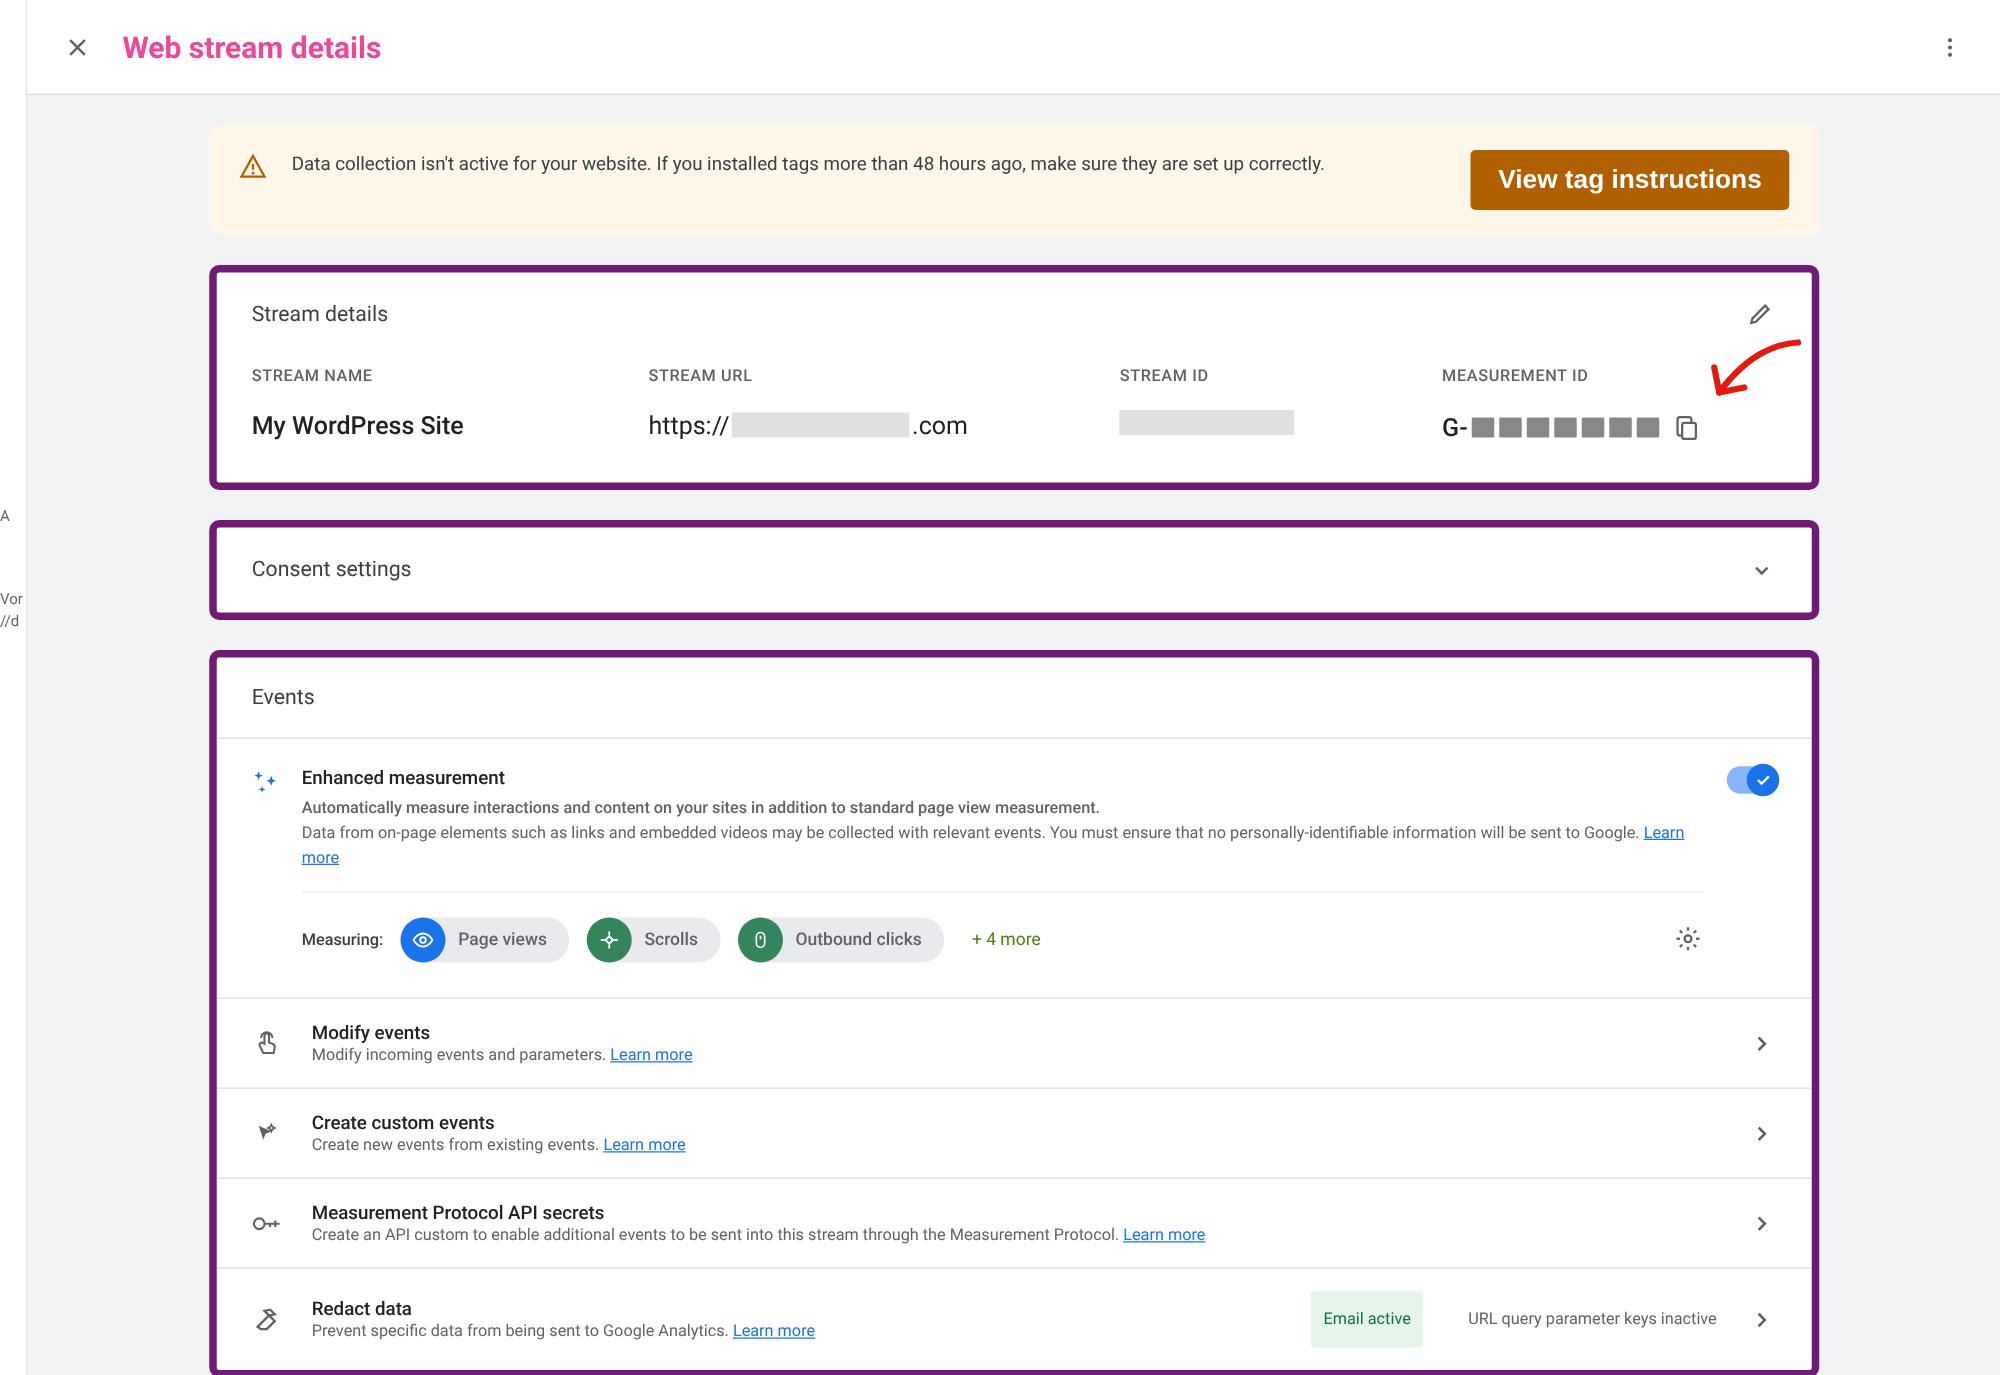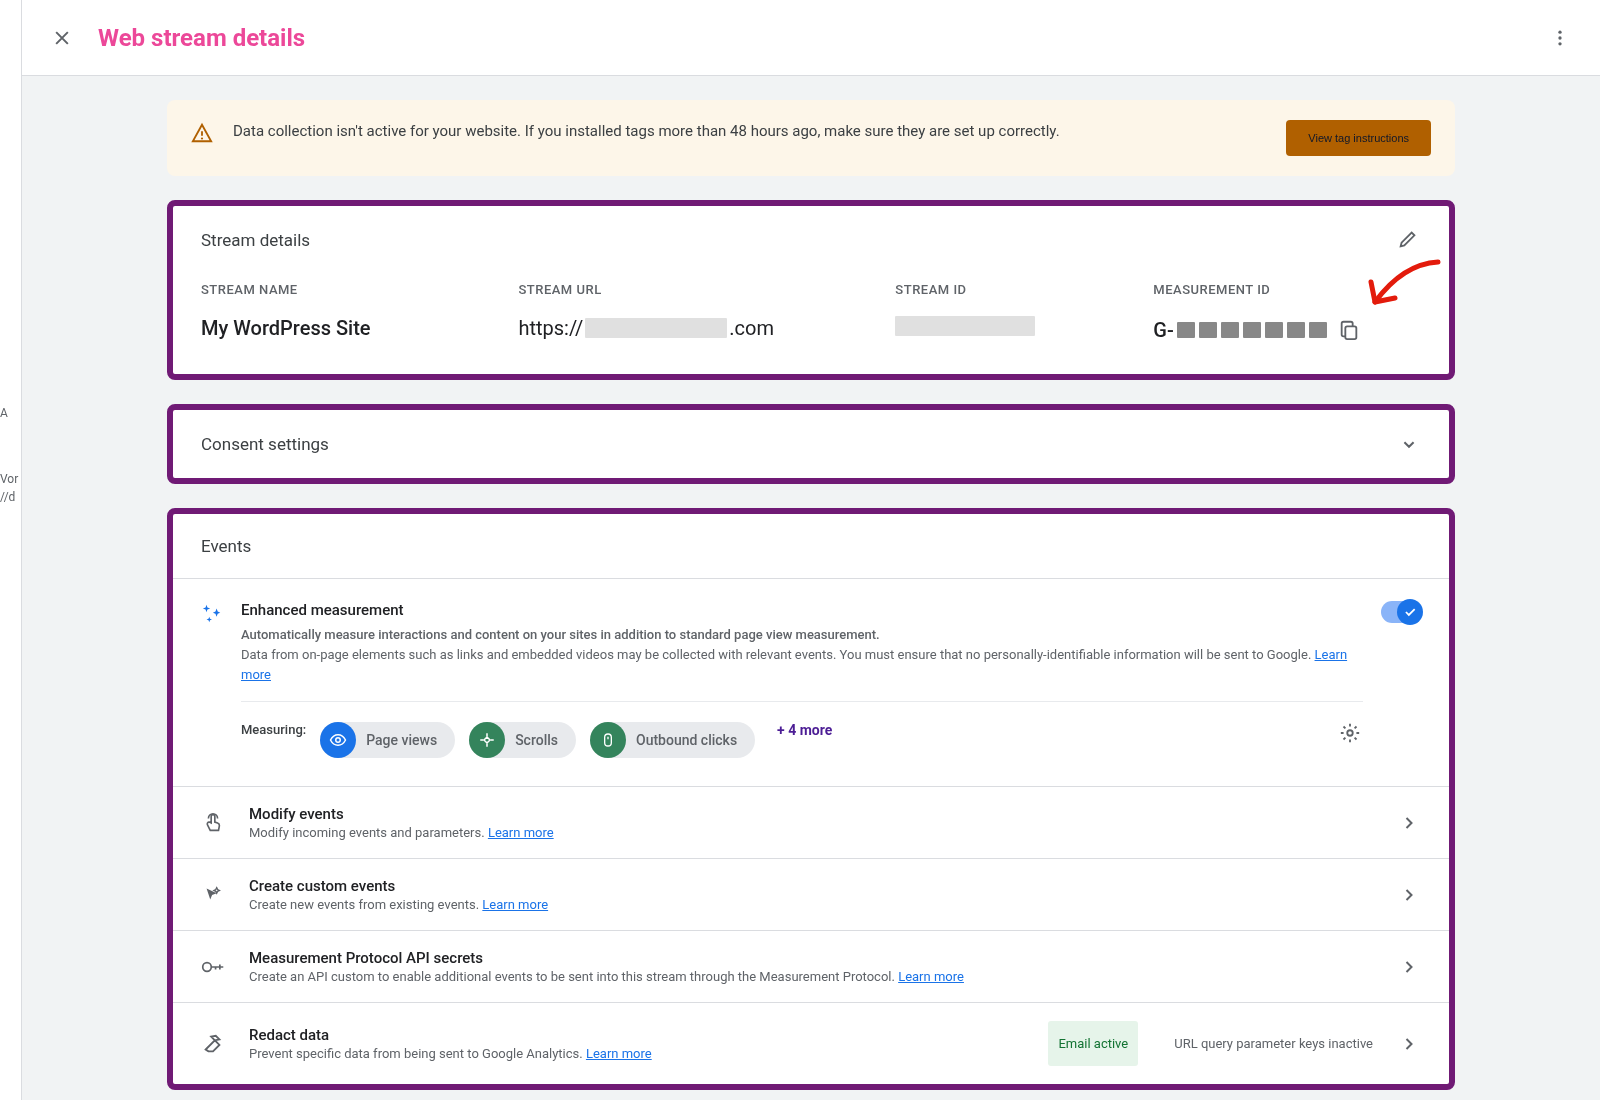--- a/index.html
+++ b/index.html
@@ -10,21 +10,21 @@
 .topbar{height:76px;border-bottom:1px solid #dadce0;display:flex;align-items:center;padding:0 28px;justify-content:space-between;background:#fff}
 .topbar-l{display:flex;align-items:center;gap:24px}
 .close-x{width:24px;height:24px;cursor:pointer;color:#5f6368;display:flex;align-items:center;justify-content:center}
 .title{font-size:24px;color:#ec4899;font-weight:700}
 .kebab{width:24px;height:24px;cursor:pointer;color:#5f6368;display:flex;align-items:center;justify-content:center}
 .scroll{position:absolute;top:76px;left:0;right:0;bottom:0;overflow-y:auto;background:#f1f3f4}
 .content{max-width:1288px;margin:0 auto;padding:24px 0 40px}
 .banner{background:#fdf6e9;border-radius:8px;padding:20px 24px;display:flex;align-items:flex-start;gap:20px;margin-bottom:24px}
 .warn-ico{color:#b06000;flex-shrink:0;margin-top:2px}
 .banner-text{flex:1;color:#3c4043;font-size:15px;line-height:1.5}
-.banner-btn{background:#b06000;color:#0f172a;border:none;border-radius:4px;padding:12px 22px;font-size:11px;font-weight:400;cursor:pointer;flex-shrink:0}
+.banner-btn{background:#b06000;color:#ffffff;border:none;border-radius:4px;padding:12px 22px;font-size:21px;font-weight:700;cursor:pointer;flex-shrink:0}
 .card{background:#fff;border:6px solid #701a75;border-radius:8px;margin-bottom:24px;overflow:hidden}
 .card-head{padding:22px 28px;display:flex;align-items:center;justify-content:space-between}
 .card-title{font-size:17px;color:#3c4043;font-weight:400}
 .edit-btn{width:24px;height:24px;cursor:pointer;color:#5f6368}
 .chev{width:24px;height:24px;cursor:pointer;color:#5f6368;display:flex;align-items:center;justify-content:center}
 .stream-grid{display:grid;grid-template-columns:1fr 1.2fr 0.8fr 0.9fr;gap:20px;padding:8px 28px 30px;position:relative}
 .sg-col{}
 .sg-label{font-size:13px;color:#5f6368;letter-spacing:0.5px;margin-bottom:19px;font-weight:500}
 .sg-val{font-size:20px;color:#202124;font-weight:500;display:flex;align-items:center;gap:2px}
 .sg-val.light{font-weight:400}
@@ -37,28 +37,28 @@
 .section-body{border-top:1px solid #dadce0}
 .enh-row{padding:22px 28px;display:flex;gap:18px;align-items:flex-start}
 .sparkle{color:#1a73e8;flex-shrink:0;margin-top:2px}
 .enh-main{flex:1}
 .enh-title{font-size:15px;font-weight:500;color:#202124;margin-bottom:6px}
 .enh-sub{font-size:13px;color:#5f6368;line-height:1.55;font-weight:500}
 .enh-sub2{font-size:13px;color:#5f6368;line-height:1.55}
 .lm{color:#1a73e8;text-decoration:underline;cursor:pointer}
 .toggle{width:40px;height:22px;background:#8ab4f8;border-radius:11px;position:relative;cursor:pointer;flex-shrink:0}
 .toggle-knob{position:absolute;right:-2px;top:-2px;width:26px;height:26px;background:#1a73e8;border-radius:50%;display:flex;align-items:center;justify-content:center;color:#fff}
-.measuring-row{border-top:1px solid #e8eaed;margin:16px 0 0 0;padding:20px 0 6px;display:flex;gap:14px}
+.measuring-row{border-top:1px solid #e8eaed;margin:16px 0 0 0;padding:20px 0 6px;display:flex;align-items:center;gap:14px}
 .meas-lbl{font-size:13px;font-weight:500;color:#3c4043}
 .chip{display:inline-flex;align-items:center;background:#e8eaed;border-radius:20px;height:36px;padding-right:18px;gap:10px}
 .chip-ico{width:36px;height:36px;border-radius:50%;display:flex;align-items:center;justify-content:center;color:#fff}
 .chip-ico.blue{background:#1a73e8}
 .chip-ico.green{background:#34845c}
 .chip-txt{font-size:14px;color:#5f6368;font-weight:500}
-.more-link{color:#4c1d95;font-size:14px;font-weight:700;cursor:pointer;margin-left:8px}
+.more-link{color:#4d7c0f;font-size:14px;font-weight:400;cursor:pointer;margin-left:8px}
 .gear{margin-left:auto;width:24px;height:24px;cursor:pointer;color:#5f6368}
 .list-row{border-top:1px solid #dadce0;padding:18px 28px;display:flex;align-items:center;gap:24px;cursor:pointer}
 .list-ico{width:24px;color:#5f6368;flex-shrink:0;display:flex;justify-content:center}
 .list-body{flex:1}
 .list-title{font-size:15px;font-weight:500;color:#202124;margin-bottom:2px}
 .list-sub{font-size:13px;color:#5f6368}
 .badge-green{background:#e6f4ea;color:#137333;font-size:13px;padding:15px 10px;border-radius:3px;font-weight:400}
 .badge-gray{color:#5f6368;font-size:13px;margin-left:12px}
 svg{display:block}
 </style>

